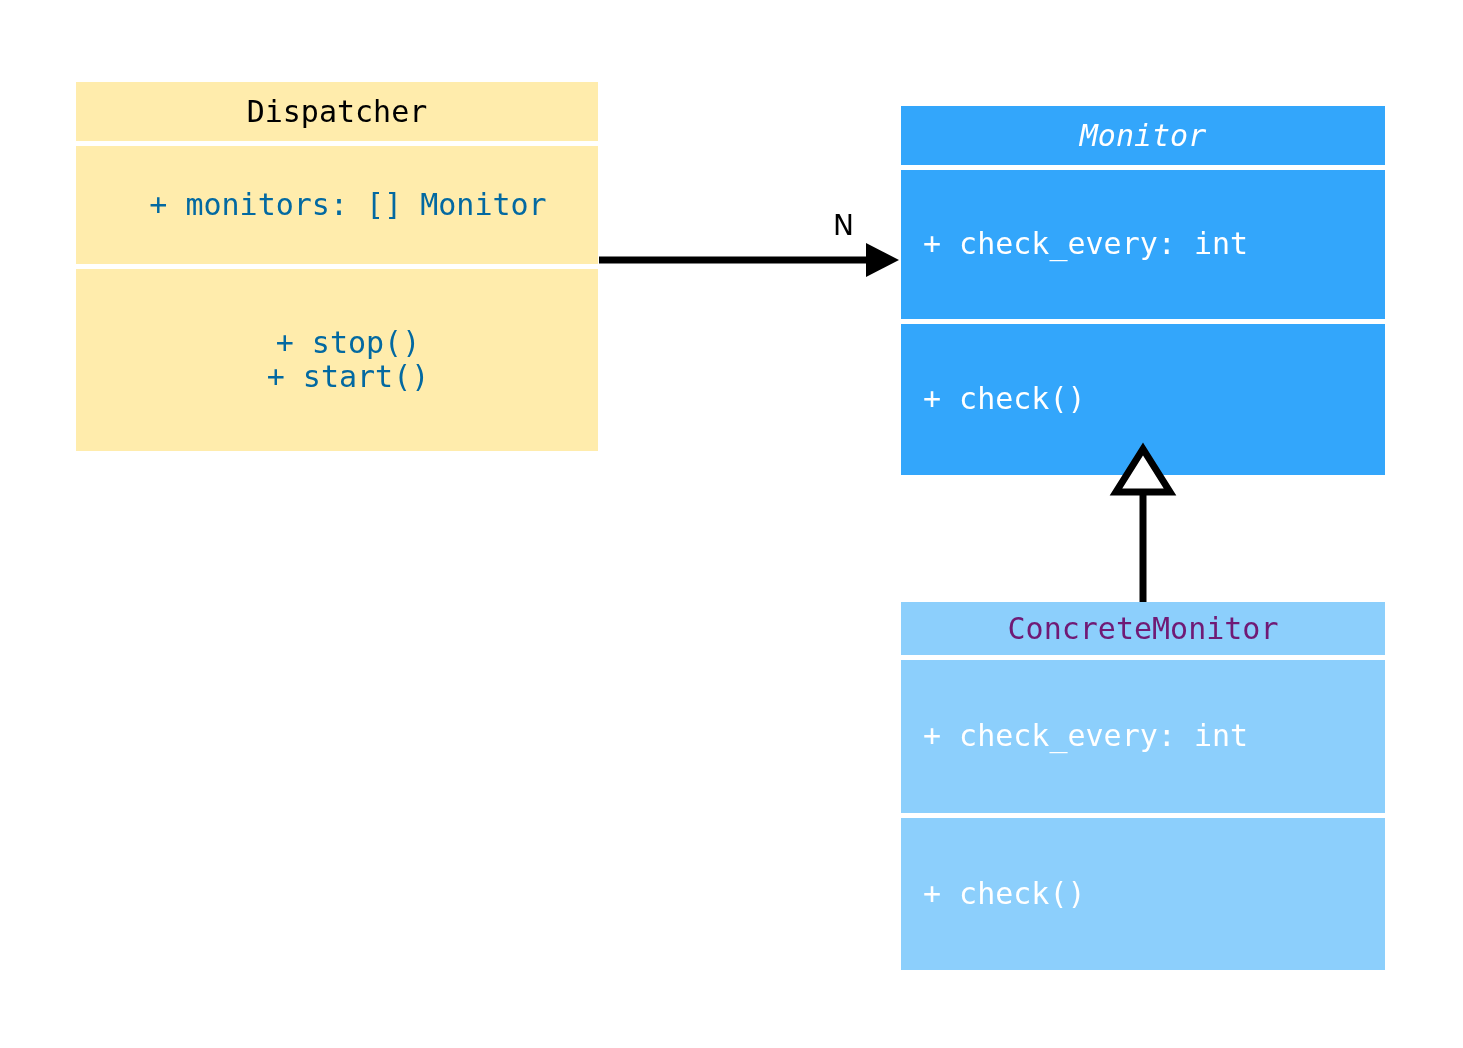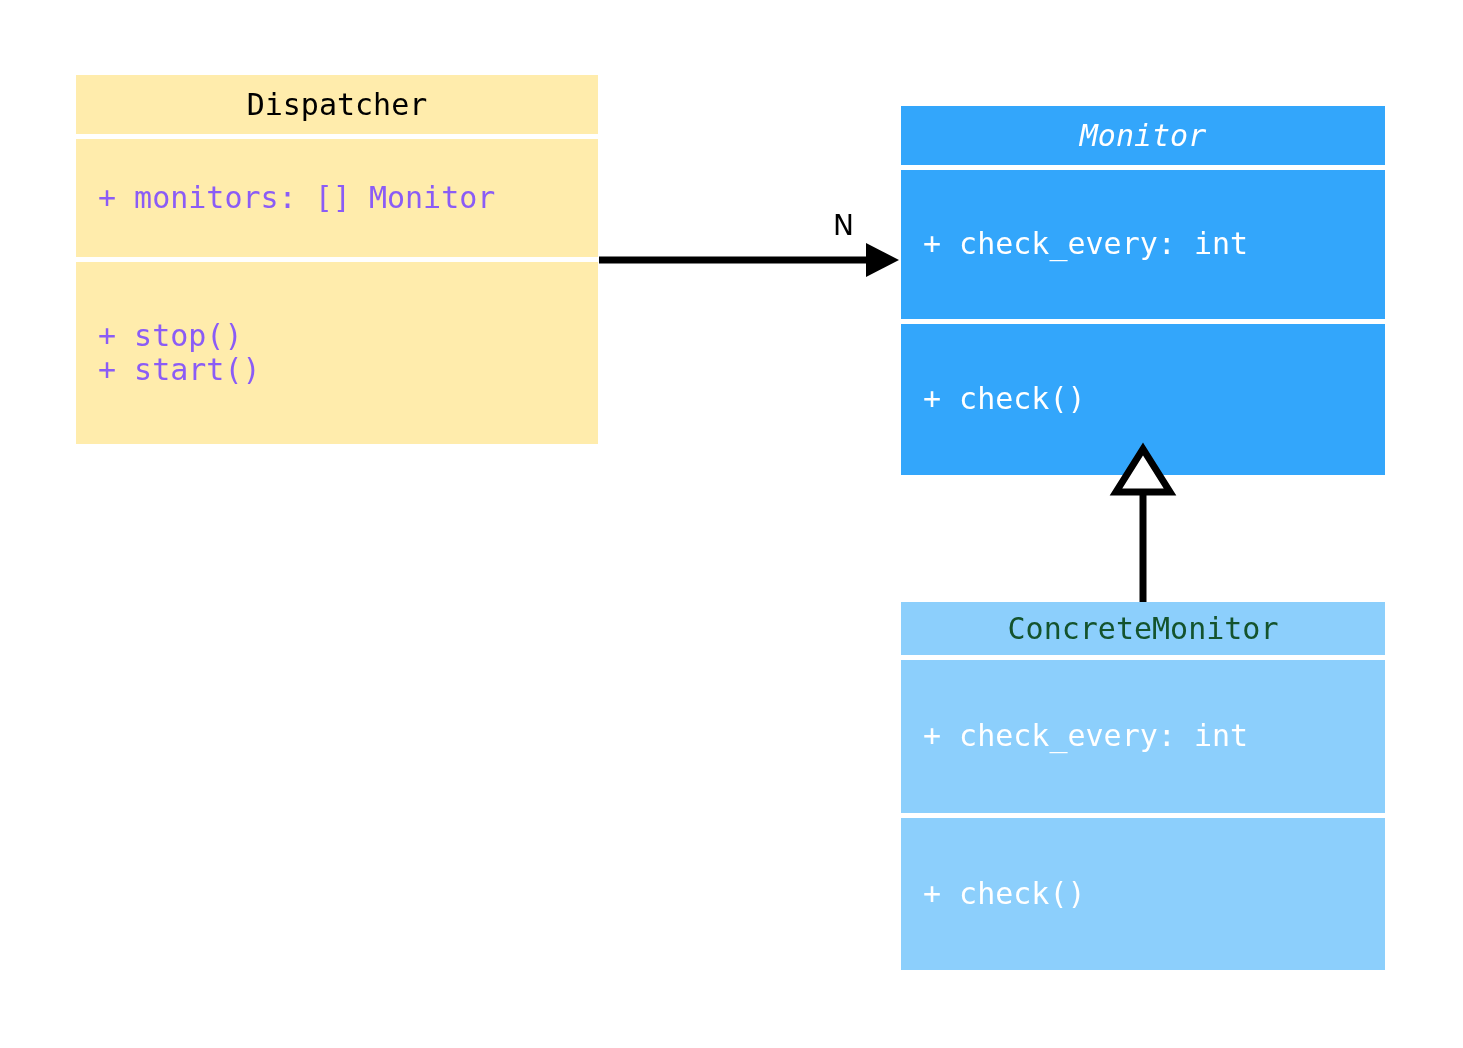--- a/index.html
+++ b/index.html
@@ -62,37 +62,37 @@
     width: 100%;
     flex: 0 0 auto;
   }
 
   
   .c-dispatcher {
     background: #ffecac;
     color: #000000;
   }
   .c-dispatcher .class-header { background: #ffecac; color: #000000; }
-  .c-dispatcher .compartment  { background: #ffecac; color: #8b5cf6; }
+  .c-dispatcher .compartment  { background: #ffecac; color: #0369a1; text-align: center; }
 
   
   .c-monitor {
     background: #c4b5fd;
     color: #ffffff;
     margin-top: 31px;
   }
   .c-monitor .class-header { background: #33a6fb; color: #ffffff; font-style: italic; }
   .c-monitor .compartment  { background: #33a6fb; color: #ffffff; }
 
   
   .c-concrete {
     background: #8ccffc;
     color: #ffffff;
   }
-  .c-concrete .class-header { background: #8ccffc; color: #14532d; }
+  .c-concrete .class-header { background: #8ccffc; color: #701a75; }
   .c-concrete .compartment  { background: #8ccffc; color: #ffffff; }
 
   
   .connector-layer {
     position: absolute;
     left: 0; top: 0;
     width: 1463px;
     height: 1048px;
     pointer-events: none;
   }
@@ -103,21 +103,21 @@
     font-size: 28px;
     color: #000000;
     white-space: pre;
   }
 </style>
 </head>
 <body>
 
 <div id="canvas">
 
-  <div class="uml-class c-dispatcher" style="left:76px; top:75px; width:522px; height:369px;">
+  <div class="uml-class c-dispatcher" style="left:76px; top:82px; width:522px; height:369px;">
 
     <div class="class-header" style="height:59px;">Dispatcher</div>
 
     <div class="divider" style="height:5px;"></div>
 
     <div class="compartment" style="height:118px;">
       <div class="member-line">+ monitors: [] Monitor</div>
     </div>
 
     <div class="divider" style="height:5px;"></div>

